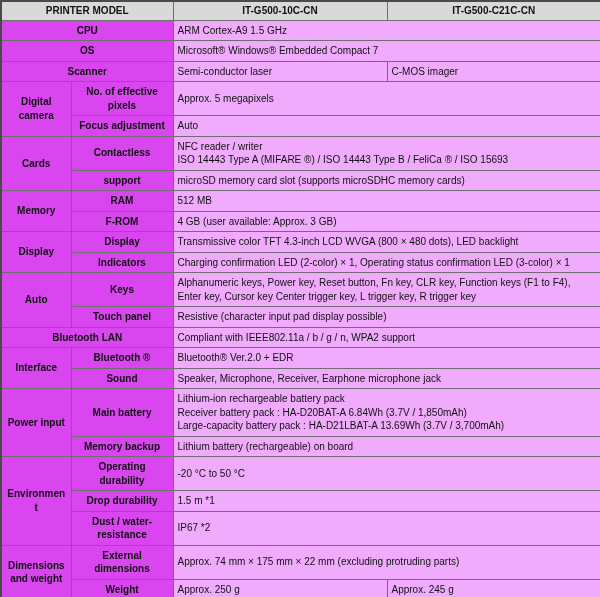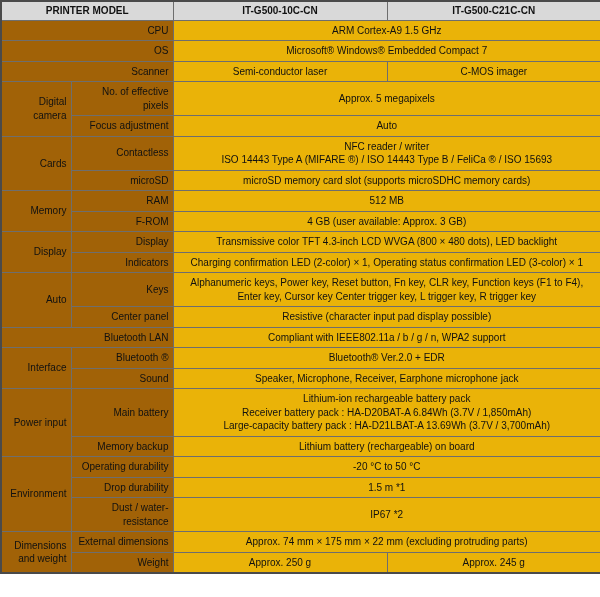--- a/index.html
+++ b/index.html
@@ -23,22 +23,22 @@
     padding: 3px 4px;
     vertical-align: middle;
     word-wrap: break-word;
   }
   th {
     background: #d9d9d9;
     font-weight: bold;
     text-align: center;
     padding: 2px 4px;
   }
-  td.lab { font-weight: normal; text-align: right; background: #a16207; }
-  td.val { text-align: center; background: #eab308; }
+  td.lab { font-weight: bold; text-align: center; background: #d946ef; }
+  td.val { background: #f0abfc; }
 </style>
 </head>
 <body>
 
 <div class="page">
   <table class="spec">
     <colgroup>
       <col style="width:70px">
         <col style="width:102px">
         <col style="width:214px">
@@ -80,21 +80,21 @@
 
     <tr>
       <td class="lab" rowspan="2">Cards</td>
       <td class="lab">Contactless</td>
       <td class="val" colspan="2">
         <div>NFC reader / writer</div>
         <div>ISO 14443 Type A (MIFARE ®) / ISO 14443 Type B / FeliCa ® / ISO 15693</div>
       </td>
     </tr>
     <tr>
-      <td class="lab">microSD</td>
+      <td class="lab">support</td>
       <td class="val" colspan="2">microSD memory card slot (supports microSDHC memory cards)</td>
     </tr>
 
     <tr>
       <td class="lab" rowspan="2">Memory</td>
       <td class="lab">RAM</td>
       <td class="val" colspan="2">512 MB</td>
     </tr>
     <tr>
       <td class="lab">F-ROM</td>
@@ -110,21 +110,21 @@
       <td class="lab">Indicators</td>
       <td class="val" colspan="2">Charging confirmation LED (2-color) × 1, Operating status confirmation LED (3-color) × 1</td>
     </tr>
 
     <tr>
       <td class="lab" rowspan="2">Auto</td>
       <td class="lab">Keys</td>
       <td class="val" colspan="2">Alphanumeric keys, Power key, Reset button, Fn key, CLR key, Function keys (F1 to F4), Enter key, Cursor key Center trigger key, L trigger key, R trigger key</td>
     </tr>
     <tr>
-      <td class="lab">Center panel</td>
+      <td class="lab">Touch panel</td>
       <td class="val" colspan="2">Resistive (character input pad display possible)</td>
     </tr>
 
     <tr>
       <td class="lab" colspan="2">Bluetooth LAN</td>
       <td class="val" colspan="2">Compliant with IEEE802.11a / b / g / n, WPA2 support</td>
     </tr>
 
     <tr>
       <td class="lab" rowspan="2">Interface</td>

